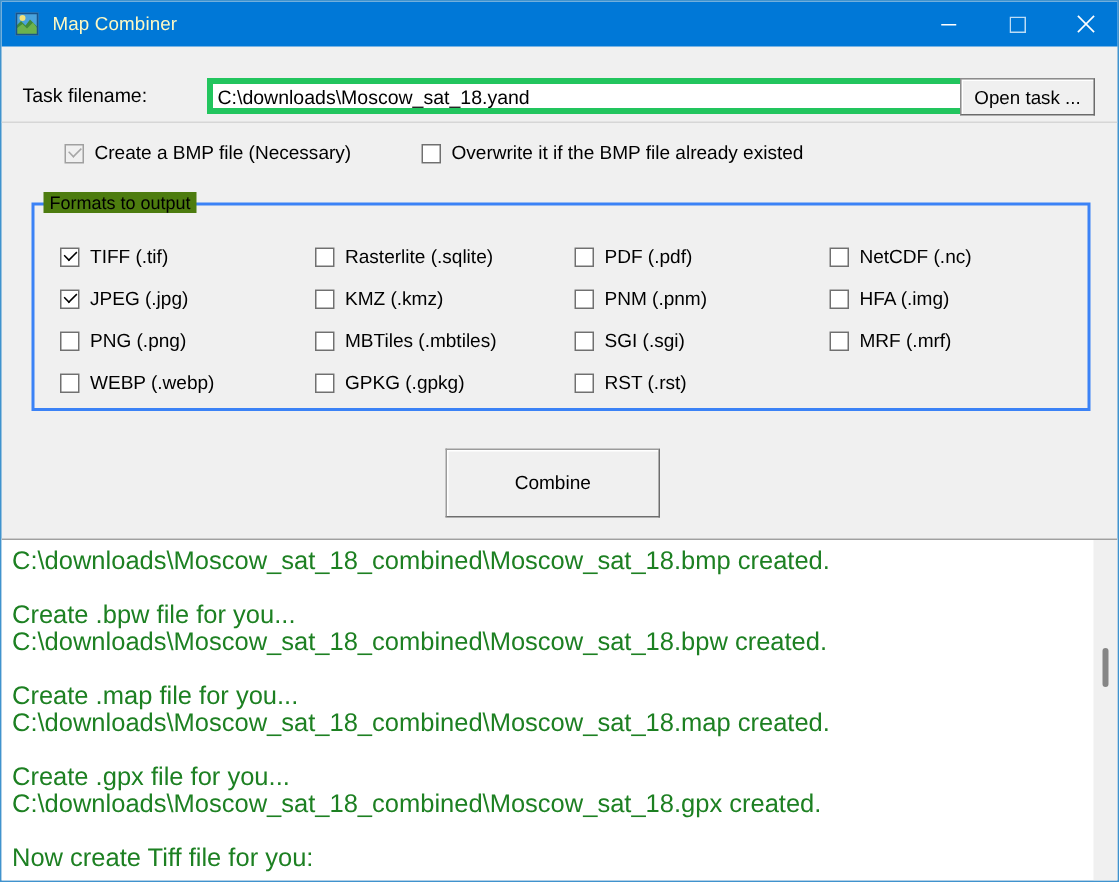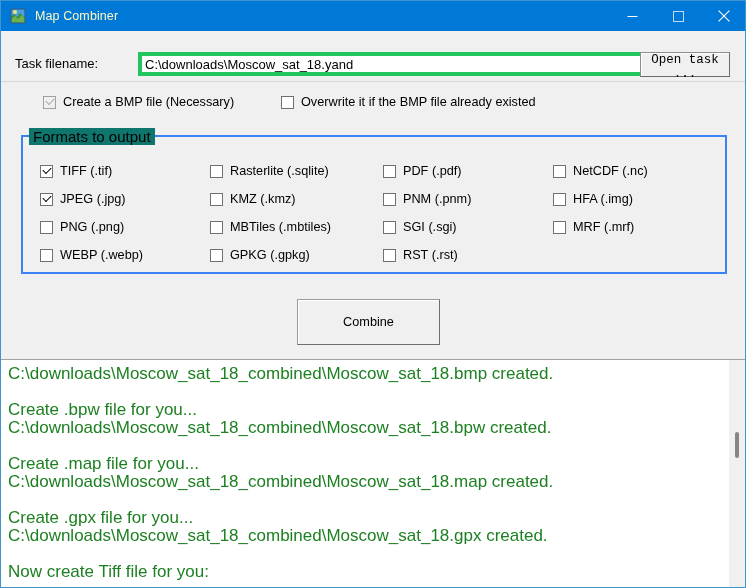--- a/index.html
+++ b/index.html
@@ -96,21 +96,21 @@
     position: absolute;
     left: 639px; top: 11px;
     width: 90px;
     height: 25px;
     box-sizing: border-box;
     background: #f0f0f0;
     border: 1px solid #8c8c8c;
     border-right-color: #6b6b6b;
     border-bottom-color: #6b6b6b;
     box-shadow: inset 1px 1px 0 #ffffff;
-    font-family: Liberation Mono, monospace;
+    font-family: Liberation Sans, sans-serif;
     font-size: 12.5px;
     color: #000000;
     cursor: default;
     padding: 0;
   }
 
   
   #sep-top {
     position: absolute;
     left: 0; top: 80px;
@@ -170,23 +170,23 @@
     left: 20px; top: 134px;
     width: 706px;
     height: 139px;
     box-sizing: border-box;
     border: 2px solid #3b82f6;
     background: transparent;
   }
   #formats-legend {
     position: absolute;
     left: 28px; top: 127px;
-    background: #0f766e;
+    background: #4d7c0f;
     padding: 0 4px;
-    font-size: 15px;
+    font-size: 12px;
     color: #000000;
     white-space: nowrap;
   }
   #formats-grid { position: absolute; left: 0; top: 0; width: 706px; height: 139px; }
 
   
   #combine-btn {
     position: absolute;
     left: 296px; top: 298px;
     width: 143px;

